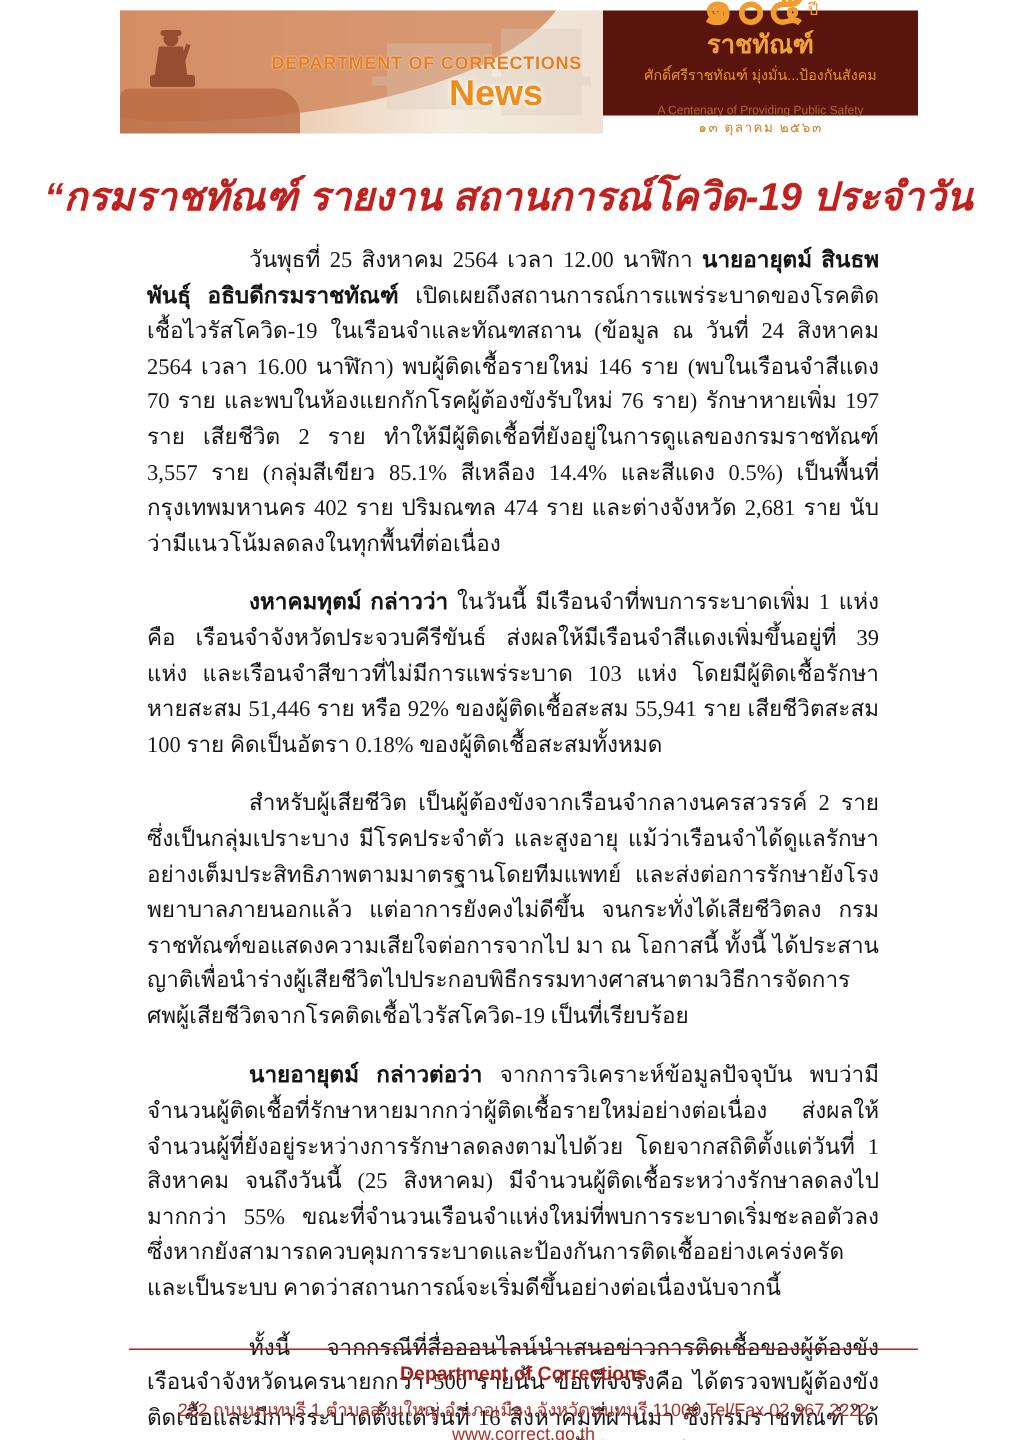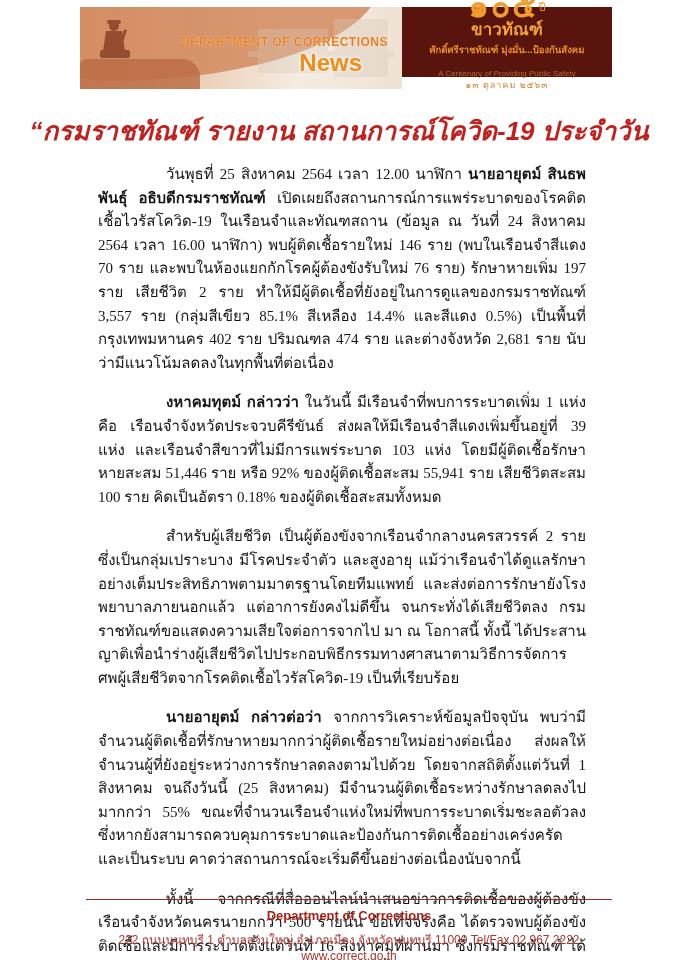--- a/index.html
+++ b/index.html
@@ -38,21 +38,21 @@
     position:relative;width:210px;height:70px;background:#5a140e;
     display:flex;flex-direction:column;align-items:center;justify-content:center;
     color:#e8922a;
   }
   .logo-num{
     font-size:32px;line-height:26px;font-weight:bold;color:#f09c2e;
     font-family:"DejaVu Serif","Liberation Serif",serif;letter-spacing:2px;
   }
   .logo-pi{font-size:11px;vertical-align:super;color:#f09c2e;}
   .logo-name{font-size:17px;font-weight:bold;color:#f0a238;line-height:16px;margin-top:1px;}
-  .logo-motto{font-size:9.5px;color:#e8922a;margin-top:4px;white-space:nowrap;font-weight:bold;}
+  .logo-motto{font-size:9.5px;color:#e8922a;margin-top:4px;white-space:nowrap;}
   .logo-eng{font-size:8px;color:#b06a32;margin-top:12px;white-space:nowrap;}
   .logo-date{font-size:9px;color:#d07f28;margin-top:0;letter-spacing:1px;}
   
   .doc-title{
     margin-top:116px;text-align:center;color:#c1201d;font-weight:bold;font-style:italic;
     font-size:26px;line-height:31px;
   }
   
   .body-text{
     margin:14px 76px 0 82px;color:#161616;font-size:15px;line-height:23.6px;
@@ -93,21 +93,21 @@
       </span>
       <div class="dept-text">
         <div class="dept-line">DEPARTMENT OF CORRECTIONS</div>
         <div class="news-line">News</div>
       </div>
     </div>
     <div class="banner-right">
       <div>
         <span class="logo-num">๑๐๕</span><span class="logo-pi">ปี</span>
       </div>
-      <div class="logo-name">ขาวทัณฑ์</div>
+      <div class="logo-name">ราชทัณฑ์</div>
       <div class="logo-motto">ศักดิ์ศรีราชทัณฑ์ มุ่งมั่น...ป้องกันสังคม</div>
       <div class="logo-eng">A Centenary of Providing Public Safety</div>
       <div class="logo-date">๑๓ ตุลาคม ๒๕๖๓</div>
     </div>
   </div>
 
   <div class="doc-title">
     <div>“กรมราชทัณฑ์ รายงาน สถานการณ์โควิด-19 ประจำวัน</div>
   </div>
 

